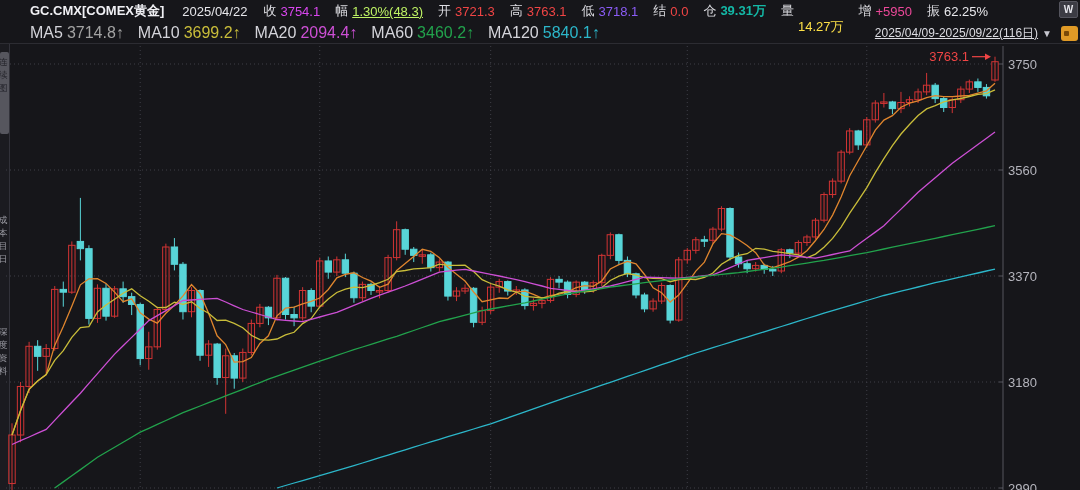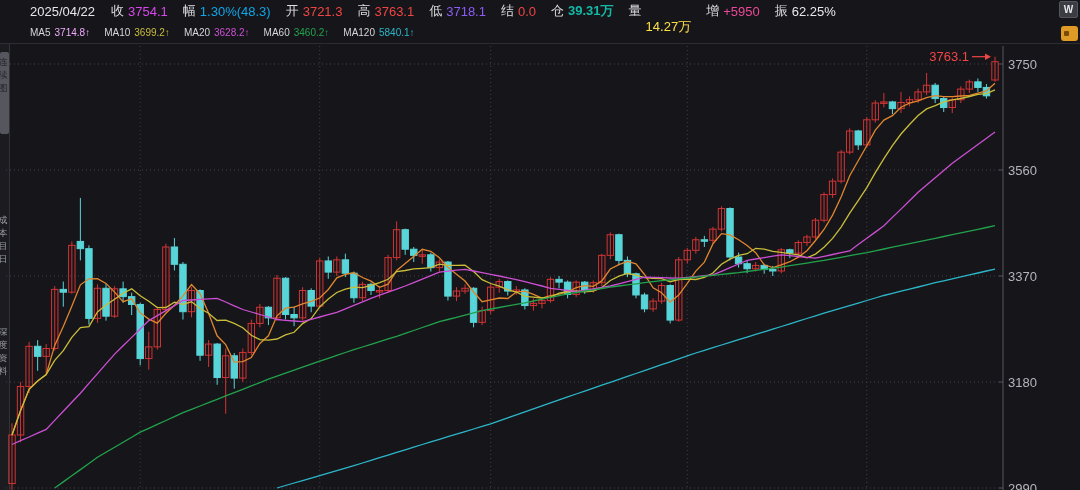--- a/index.html
+++ b/index.html
@@ -7,21 +7,21 @@
        font-family:"Liberation Sans","DejaVu Sans",sans-serif;color:#e6e6ea;}
   
   .row1{position:absolute;left:0;top:0;width:1080px;height:22px;display:flex;align-items:center;
         padding-left:30px;box-sizing:border-box;font-size:13px;white-space:nowrap;}
   .row1 .sym{font-weight:bold;color:#f0f0f4;margin-right:18px;}
   .row1 .qdate{color:#e6e6ea;margin-right:16px;}
   .hfields{display:flex;gap:15px;}
   .hfield{display:flex;gap:4px;align-items:center;}
   .hfield .lb{color:#dddde2;}
   .row2{position:absolute;left:0;top:22px;width:1080px;height:22px;display:flex;align-items:center;
-        padding-left:30px;box-sizing:border-box;font-size:10px;white-space:nowrap;border-bottom:1px solid #2c2c32;}
+        padding-left:30px;box-sizing:border-box;font-size:16px;white-space:nowrap;border-bottom:1px solid #2c2c32;}
   .maitems{display:flex;gap:14px;}
   .maitem{display:flex;gap:4px;align-items:center;}
   .maitem .lb{color:#d4d4da;}
   .rangewrap{position:absolute;right:28px;top:25px;display:flex;align-items:center;gap:4px;font-size:12px;}
   .rangewrap .rg{color:#dcdce2;text-decoration:underline;}
   .rangewrap .dd{color:#c8c8d0;font-size:10px;}
   
   .wicon{position:absolute;right:2px;top:1px;width:17px;height:15px;background:#3c3c44;border:1px solid #55555e;
          color:#e8e8ee;font-size:10px;font-weight:bold;display:flex;align-items:center;justify-content:center;border-radius:2px;}
   .oicon{position:absolute;right:2px;top:26px;width:17px;height:15px;background:#e09a26;border-radius:3px;}
@@ -38,29 +38,30 @@
 </head>
 <body>
 <div class="app">
 
   <div class="cuticons">
     <div></div>
     <div></div>
   </div>
 
   <div class="row1">
+    <span class="sym">GC.CMX[COMEX黄金]</span>
     <span class="qdate">2025/04/22</span>
     <span class="hfields" id="hfields">
         <span class="hfield">
           <span class="lb">收</span>
           <span style="color: #d946ef;">3754.1</span>
         </span>
         <span class="hfield">
           <span class="lb">幅</span>
-          <span style="color: #0ea5e9;">1.30%(48.3)</span>
+          <span style="color: #bef264; text-decoration: underline;">1.30%(48.3)</span>
         </span>
         <span class="hfield">
           <span class="lb">开</span>
           <span style="color: rgb(240, 69, 69);">3721.3</span>
         </span>
         <span class="hfield">
           <span class="lb">高</span>
           <span style="color: rgb(240, 69, 69);">3763.1</span>
         </span>
         <span class="hfield">
@@ -87,41 +88,45 @@
           <span class="lb">振</span>
           <span style="color: rgb(232, 232, 236);">62.25%</span>
         </span>
       </span>
   </div>
 
   <div class="row2">
     <span class="maitems" id="maitems">
         <span class="maitem">
           <span class="lb">MA5</span>
-          <span style="color: #f0abfc;">3714.8↑</span>
+          <span style="color: #a3a3a3;">3714.8↑</span>
         </span>
         <span class="maitem">
           <span class="lb">MA10</span>
           <span style="color: rgb(201, 189, 58);">3699.2↑</span>
         </span>
         <span class="maitem">
           <span class="lb">MA20</span>
-          <span style="color: rgb(204, 79, 212);">3628.2↑</span>
+          <span style="color: rgb(204, 79, 212);">2094.4↑</span>
         </span>
         <span class="maitem">
           <span class="lb">MA60</span>
           <span style="color: rgb(34, 162, 76);">3460.2↑</span>
         </span>
         <span class="maitem">
           <span class="lb">MA120</span>
           <span style="color: rgb(44, 182, 201);">5840.1↑</span>
         </span>
       </span>
   </div>
 
+  <div class="rangewrap">
+    <span class="rg">2025/04/09-2025/09/22(116日)</span>
+    <span class="dd">▼</span>
+  </div>
 
   <div class="wicon">W</div>
   <div class="oicon"></div>
 
   <div class="strip">
     <div class="thumb">
       <div class="vchars" id="thumbchars">连<br>续<br>图</div>
     </div>
     <div id="stripgroups">
         <div class="vchars" style="top: 170px;">成<br>本<br>目<br>日</div>

